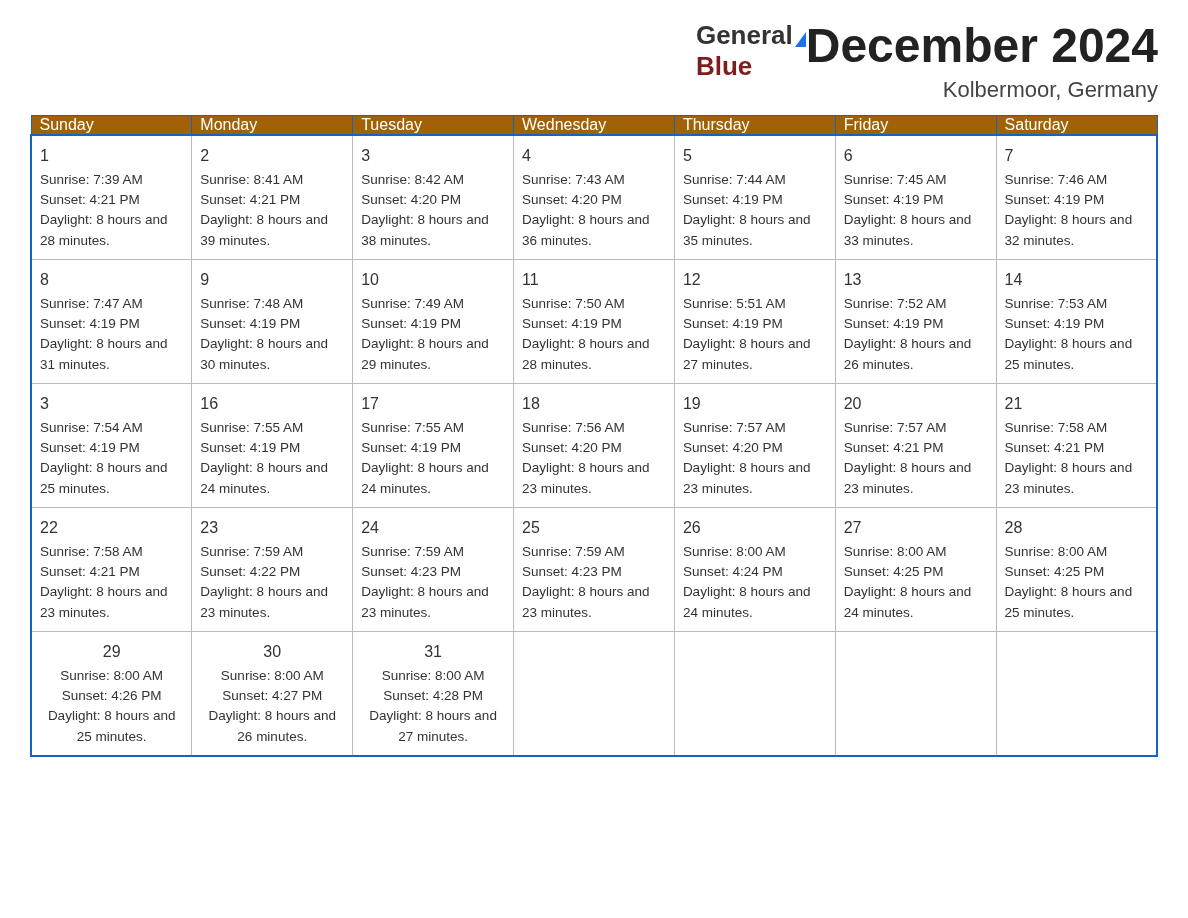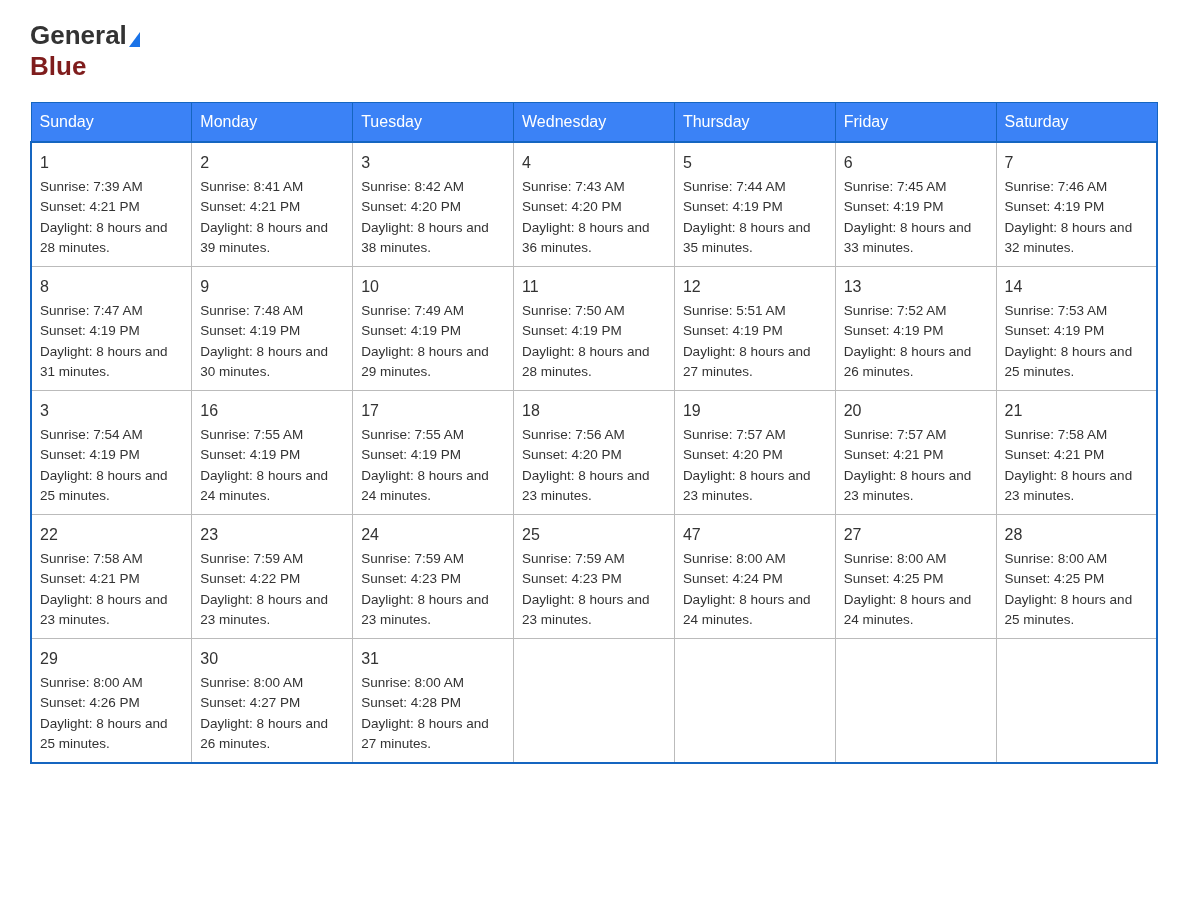--- a/index.html
+++ b/index.html
@@ -5,23 +5,23 @@
     * { box-sizing: border-box; margin: 0; padding: 0; }
     body {
       font-family: Arial, sans-serif;
       background: #fff;
       padding: 20px 30px;
       width: 1188px;
       min-height: 918px;
     }
     .header {
       display: flex;
-      justify-content: flex-start;
+      justify-content: flex-end;
       align-items: flex-start;
-      margin-bottom: 20px;
+      margin-bottom: 12px;
     }
     .title-block {
       text-align: right;
     }
     .title-block h1 {
       font-size: 48px;
       font-weight: bold;
       color: #222;
       line-height: 1.1;
     }
@@ -30,23 +30,23 @@
       font-weight: normal;
       color: #444;
       margin-top: 4px;
     }
     table {
       width: 100%;
       border-collapse: collapse;
       table-layout: fixed;
     }
     thead tr th {
-      background-color: #3b82f6;
+      background-color: #a16207;
       color: #fff;
-      padding: 10px 8px;
+      padding: 0 8px;
       font-size: 16px;
       font-weight: normal;
       text-align: left;
       border: 1px solid #1565c0;
     }
     tbody tr td {
       vertical-align: top;
       padding: 8px;
       font-size: 13.5px;
       color: #333;
@@ -64,20 +64,21 @@
       border-top: 2px solid #1565c0;
     }
     tbody tr td:first-child {
       border-left: 2px solid #1565c0;
     }
     tbody tr td:last-child {
       border-right: 2px solid #1565c0;
     }
     tbody tr:last-child td {
       border-bottom: 2px solid #1565c0;
+      text-align: center;
     }
     tbody tr td.empty {
       background: #fff;
     }
     .logo-row {
       display: flex;
       align-items: center;
     }
     .logo-text-general {
       font-size: 26px;
@@ -98,20 +99,22 @@
     <div>
       <div>
         <span class="logo-text-general">General</span><span style="display:inline-block;width:0;height:0;border-left:11px solid transparent;border-bottom:15px solid #1a73e8;margin-left:2px;vertical-align:middle;"></span>
       </div>
       <div>
         <span class="logo-text-blue">Blue</span>
       </div>
     </div>
   </div>
   <div class="title-block">
+    <h1>December 2024</h1>
+    <h2>Kolbermoor, Germany</h2>
   </div>
 </div>
 
 <table>
   <thead>
     <tr>
     <th>Sunday</th>
         <th>Monday</th>
         <th>Tuesday</th>
         <th>Wednesday</th>
@@ -146,21 +149,21 @@
         <td><span class="day-number">18</span><span>Sunrise: 7:56 AM</span><br><span>Sunset: 4:20 PM</span><br><span>Daylight: 8 hours and 23 minutes.</span></td>
         <td><span class="day-number">19</span><span>Sunrise: 7:57 AM</span><br><span>Sunset: 4:20 PM</span><br><span>Daylight: 8 hours and 23 minutes.</span></td>
         <td><span class="day-number">20</span><span>Sunrise: 7:57 AM</span><br><span>Sunset: 4:21 PM</span><br><span>Daylight: 8 hours and 23 minutes.</span></td>
         <td><span class="day-number">21</span><span>Sunrise: 7:58 AM</span><br><span>Sunset: 4:21 PM</span><br><span>Daylight: 8 hours and 23 minutes.</span></td>
       </tr>
       <tr>
         <td><span class="day-number">22</span><span>Sunrise: 7:58 AM</span><br><span>Sunset: 4:21 PM</span><br><span>Daylight: 8 hours and 23 minutes.</span></td>
         <td><span class="day-number">23</span><span>Sunrise: 7:59 AM</span><br><span>Sunset: 4:22 PM</span><br><span>Daylight: 8 hours and 23 minutes.</span></td>
         <td><span class="day-number">24</span><span>Sunrise: 7:59 AM</span><br><span>Sunset: 4:23 PM</span><br><span>Daylight: 8 hours and 23 minutes.</span></td>
         <td><span class="day-number">25</span><span>Sunrise: 7:59 AM</span><br><span>Sunset: 4:23 PM</span><br><span>Daylight: 8 hours and 23 minutes.</span></td>
-        <td><span class="day-number">47</span><span>Sunrise: 8:00 AM</span><br><span>Sunset: 4:24 PM</span><br><span>Daylight: 8 hours and 24 minutes.</span></td>
+        <td><span class="day-number">26</span><span>Sunrise: 8:00 AM</span><br><span>Sunset: 4:24 PM</span><br><span>Daylight: 8 hours and 24 minutes.</span></td>
         <td><span class="day-number">27</span><span>Sunrise: 8:00 AM</span><br><span>Sunset: 4:25 PM</span><br><span>Daylight: 8 hours and 24 minutes.</span></td>
         <td><span class="day-number">28</span><span>Sunrise: 8:00 AM</span><br><span>Sunset: 4:25 PM</span><br><span>Daylight: 8 hours and 25 minutes.</span></td>
       </tr>
       <tr>
         <td><span class="day-number">29</span><span>Sunrise: 8:00 AM</span><br><span>Sunset: 4:26 PM</span><br><span>Daylight: 8 hours and 25 minutes.</span></td>
         <td><span class="day-number">30</span><span>Sunrise: 8:00 AM</span><br><span>Sunset: 4:27 PM</span><br><span>Daylight: 8 hours and 26 minutes.</span></td>
         <td><span class="day-number">31</span><span>Sunrise: 8:00 AM</span><br><span>Sunset: 4:28 PM</span><br><span>Daylight: 8 hours and 27 minutes.</span></td>
         <td class="empty"></td>
         <td class="empty"></td>
         <td class="empty"></td>

